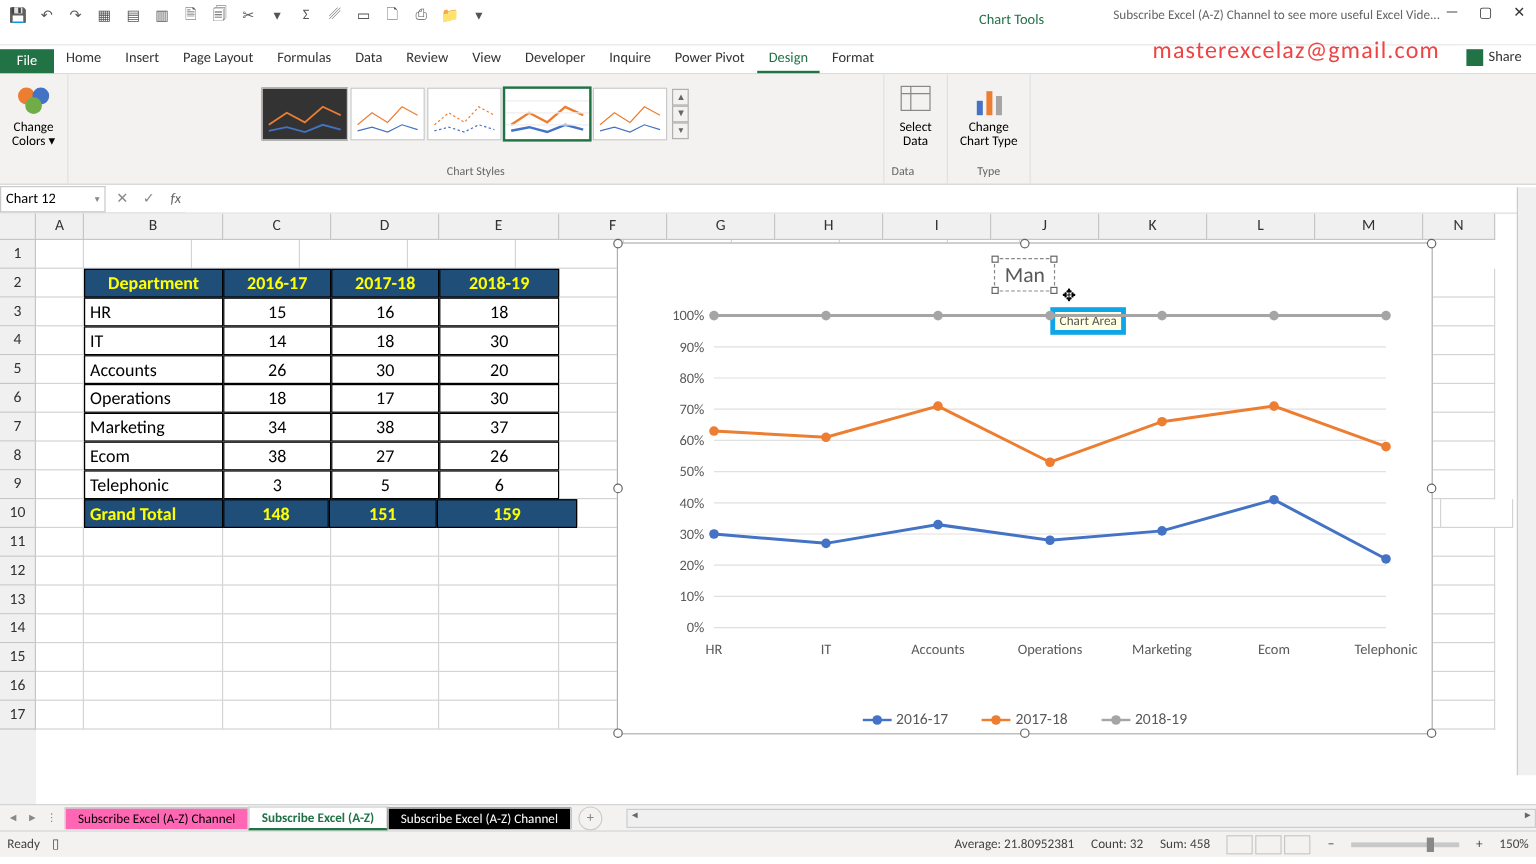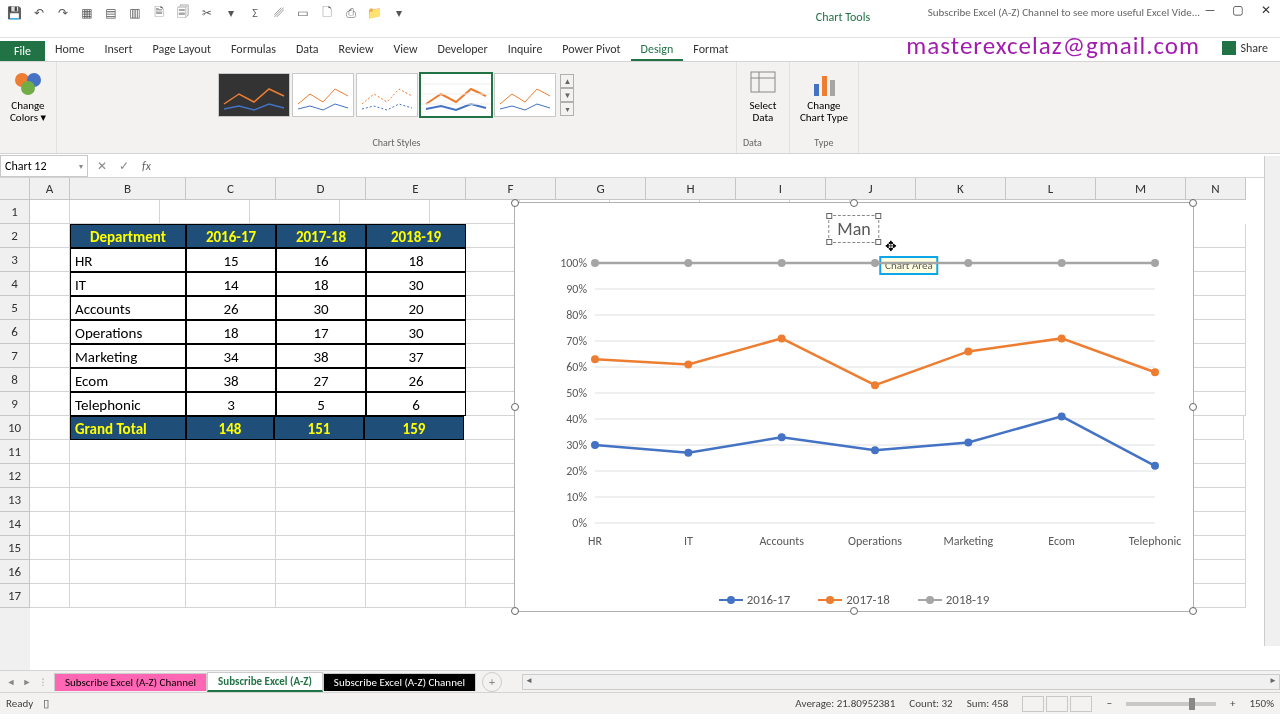--- a/index.html
+++ b/index.html
@@ -5,21 +5,21 @@
   * { box-sizing: border-box; margin: 0; padding: 0; font-family: "Segoe UI", Calibri, sans-serif; }
   body { width: 1280px; height: 720px; background: #fff; overflow: hidden; position: relative; font-size: 12px; }
 
   
   .titlebar { height: 38px; background: #fff; display: flex; align-items: flex-start; padding: 2px 4px 0; border-bottom: 1px solid #e1e1e1; }
   .qat { display: flex; gap: 2px; align-items: center; height: 22px; }
   .qat-btn { width: 22px; height: 22px; display: flex; align-items: center; justify-content: center; color: #555; cursor: pointer; }
   .title-center { flex: 1; text-align: center; padding-top: 8px; }
   .chart-tools { color: #217346; font-size: 12px; }
   .subscribe-text { position: absolute; right: 80px; top: 6px; font-size: 11px; color: #666; }
-  .watermark { position: absolute; right: 80px; top: 30px; font-size: 25px; color: #a21caf; letter-spacing: 1px; pointer-events: none; z-index: 50; }
+  .watermark { position: absolute; right: 80px; top: 30px; font-size: 20px; color: #ef4444; letter-spacing: 1px; pointer-events: none; z-index: 50; }
   .win-controls { position: absolute; right: 0; top: 0; display: flex; }
   .win-btn { width: 28px; height: 20px; display: flex; align-items: center; justify-content: center; color: #333; cursor: pointer; }
 
   
   .ribbon-tabs { height: 24px; background: #fff; display: flex; align-items: flex-end; padding-left: 0; border-bottom: 1px solid #d4d4d4; position: relative; }
   .file-tab { background: #217346; color: #fff; padding: 3px 14px; font-size: 12px; cursor: pointer; }
   .ribbon-tab { padding: 3px 10px; font-size: 12px; color: #333; cursor: pointer; }
   .ribbon-tab.active { color: #217346; border-bottom: 2px solid #217346; }
   .share-btn { position: absolute; right: 4px; top: 0; background: #fff; color: #333; padding: 3px 8px; display: flex; align-items: center; gap: 4px; cursor: pointer; font-size: 12px; }
   .share-btn::before { content: ""; width: 14px; height: 14px; background: #217346; display: inline-block; }
@@ -72,21 +72,21 @@
   .chart-handle { width: 8px; height: 8px; border: 1px solid #666; background: #fff; position: absolute; border-radius: 50%; }
   .ch-tl { top: -4px; left: -4px; } .ch-tr { top: -4px; right: -4px; }
   .ch-bl { bottom: -4px; left: -4px; } .ch-br { bottom: -4px; right: -4px; }
   .ch-tm { top: -4px; left: 50%; margin-left: -4px; } .ch-bm { bottom: -4px; left: 50%; margin-left: -4px; }
   .ch-ml { left: -4px; top: 50%; margin-top: -4px; } .ch-mr { right: -4px; top: 50%; margin-top: -4px; }
   .chart-title-box { position: absolute; top: 12px; left: 50%; transform: translateX(-50%); border: 1px dashed #888; padding: 2px 8px; font-size: 18px; color: #595959; }
   .chart-title-box .th { width: 6px; height: 6px; background: #fff; border: 1px solid #666; position: absolute; }
   .t-tl { top: -3px; left: -3px; } .t-tr { top: -3px; right: -3px; }
   .t-bl { bottom: -3px; left: -3px; } .t-br { bottom: -3px; right: -3px; }
   .cursor-move { position: absolute; top: 22px; right: -18px; font-size: 14px; color: #000; }
-  .chart-tooltip { position: absolute; top: 40px; right: -60px; background: #ffffe1; border: 2px solid #0ea5e9; padding: 1px 4px; font-size: 11px; z-index: 20; }
+  .chart-tooltip { position: absolute; top: 40px; right: -60px; background: #ffffe1; border: 4px solid #0ea5e9; padding: 1px 4px; font-size: 11px; z-index: 20; }
   .plot-svg { position: absolute; left: 20px; top: 50px; }
   .legend { position: absolute; bottom: 4px; left: 0; right: 0; display: flex; justify-content: center; gap: 28px; font-size: 13px; color: #595959; }
   .legend-item { display: flex; align-items: center; gap: 4px; }
   .legend-line { width: 24px; height: 2px; position: relative; }
   .legend-line::after { content: ""; width: 8px; height: 8px; border-radius: 50%; position: absolute; left: 8px; top: -3px; }
   .lg-blue { background: #4472c4; } .lg-blue::after { background: #4472c4; }
   .lg-orange { background: #ed7d31; } .lg-orange::after { background: #ed7d31; }
   .lg-gray { background: #a5a5a5; } .lg-gray::after { background: #a5a5a5; }
 
   
@@ -431,21 +431,21 @@
         <div class="cell" style="width: 90px;"></div>
         <div class="cell" style="width: 90px;"></div>
         <div class="cell" style="width: 90px;"></div>
         <div class="cell" style="width: 60px;"></div>
       </div>
       <div class="cell-row">
         <div class="cell" style="width: 40px;"></div>
         <div class="cell total-cell left" style="width: 116px;">Grand Total</div>
         <div class="cell total-cell" style="width: 88px;">148</div>
         <div class="cell total-cell" style="width: 90px;">151</div>
-        <div class="cell total-cell" style="width: 100px;">159</div>
+        <div class="cell total-cell" style="width: 117px;">159</div>
         <div class="cell" style="width: 90px;"></div>
         <div class="cell" style="width: 90px;"></div>
         <div class="cell" style="width: 90px;"></div>
         <div class="cell" style="width: 90px;"></div>
         <div class="cell" style="width: 90px;"></div>
         <div class="cell" style="width: 90px;"></div>
         <div class="cell" style="width: 90px;"></div>
         <div class="cell" style="width: 90px;"></div>
         <div class="cell" style="width: 60px;"></div>
       </div>

